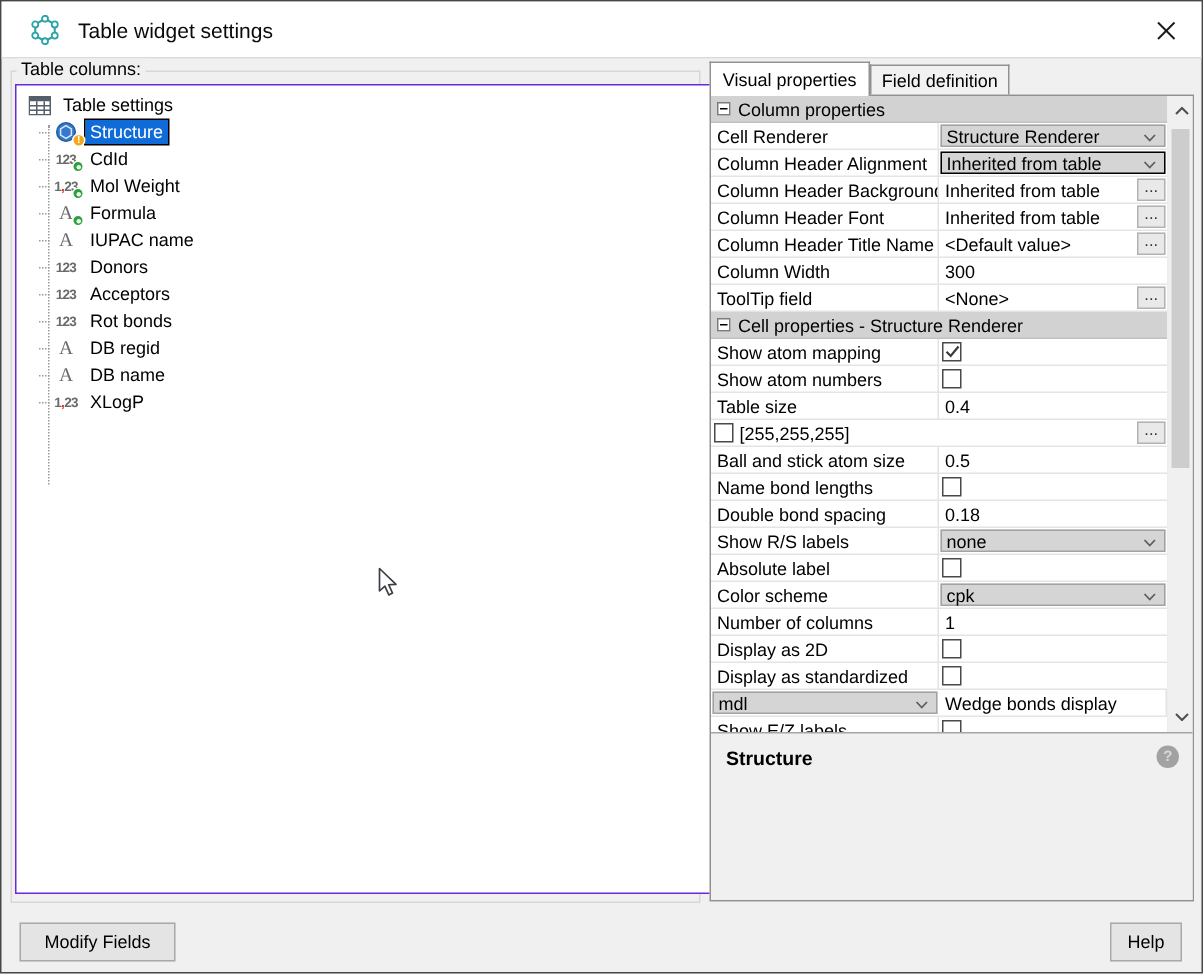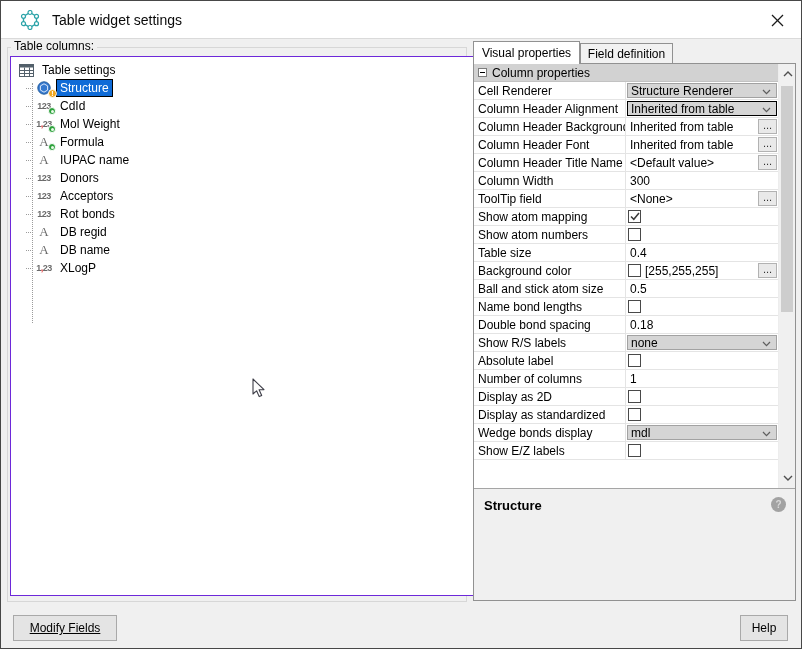--- a/index.html
+++ b/index.html
@@ -79,21 +79,21 @@
   
   .description { position:absolute; left:0; right:0; top:424px; bottom:0; background:#f0f0f0;
                  border-top:1px solid #a5a5a5; }
   .desc-title { position:absolute; left:10px; top:9px; font-weight:bold; font-size:13px; }
   .help-circle { position:absolute; right:9px; top:8px; width:15px; height:15px; border-radius:50%;
                  background:#a2a2a2; color:#d8d8d8; font-size:10px; font-weight:bold; display:flex;
                  align-items:center; justify-content:center; }
   
   .btn { position:absolute; height:26px; background:#e4e4e4; border:1px solid #a9a9a9; font-size:12px;
          font-family:inherit; color:#000; display:flex; align-items:center; justify-content:center; }
-  .btn-modify { left:12px; top:614px; width:104px;text-decoration:underline; }
+  .btn-modify { left:12px; top:614px; width:104px; }
   .btn-close  { left:663px; top:614px; width:58px;margin-top:40px; }
   .btn-help   { left:739px; top:614px; width:48px; }
   
   .cursor { position:absolute; left:251px; top:377px; z-index:50; pointer-events:none; }
 </style>
 </head>
 <body>
 
 <div class="titlebar">
   <span class="app-icon">
@@ -281,20 +281,24 @@
             <span class="val-text">300</span>
           </div>
         </div>
         <div class="grid-row">
           <div class="cell label">ToolTip field</div>
           <div class="cell value">
             <span class="val-text">&lt;None&gt;</span>
             <button class="ellipsis-btn">...</button>
           </div>
         </div>
+        <div class="grid-row section">
+          <span class="collapse-box"></span>
+          <span class="section-label">Cell properties - Structure Renderer</span>
+        </div>
         <div class="grid-row">
           <div class="cell label">Show atom mapping</div>
           <div class="cell value">
             <span class="checkbox">
               <svg width="10" height="9" viewBox="0 0 10 9">
                 <polyline points="1,4.5 3.8,7.3 9,1" fill="none" stroke="#3b3b3b" stroke-width="1.5"></polyline>
               </svg>
             </span>
           </div>
         </div>
@@ -304,21 +308,20 @@
             <span class="checkbox"></span>
           </div>
         </div>
         <div class="grid-row">
           <div class="cell label">Table size</div>
           <div class="cell value">
             <span class="val-text">0.4</span>
           </div>
         </div>
         <div class="grid-row">
-          <div class="cell label">Background color</div>
           <div class="cell value">
             <span class="checkbox"></span>
             <span class="val-text">[255,255,255]</span>
             <button class="ellipsis-btn">...</button>
           </div>
         </div>
         <div class="grid-row">
           <div class="cell label">Ball and stick atom size</div>
           <div class="cell value">
             <span class="val-text">0.5</span>
@@ -347,47 +350,58 @@
             </div>
           </div>
         </div>
         <div class="grid-row">
           <div class="cell label">Absolute label</div>
           <div class="cell value">
             <span class="checkbox"></span>
           </div>
         </div>
         <div class="grid-row">
+          <div class="cell label">Color scheme</div>
+          <div class="cell value">
+            <div class="combo">
+              <span>cpk</span>
+              <svg class="chev" width="9" height="6" viewBox="0 0 9 6">
+                <polyline points="1,1 4.5,4.7 8,1" fill="none" stroke="#5e5e5e" stroke-width="1.2"></polyline>
+              </svg>
+            </div>
+          </div>
+        </div>
+        <div class="grid-row">
           <div class="cell label">Number of columns</div>
           <div class="cell value">
             <span class="val-text">1</span>
           </div>
         </div>
         <div class="grid-row">
           <div class="cell label">Display as 2D</div>
           <div class="cell value">
             <span class="checkbox"></span>
           </div>
         </div>
         <div class="grid-row">
           <div class="cell label">Display as standardized</div>
           <div class="cell value">
             <span class="checkbox"></span>
           </div>
         </div>
         <div class="grid-row">
-          <div class="cell label">Wedge bonds display</div>
           <div class="cell value">
             <div class="combo">
               <span>mdl</span>
               <svg class="chev" width="9" height="6" viewBox="0 0 9 6">
                 <polyline points="1,1 4.5,4.7 8,1" fill="none" stroke="#5e5e5e" stroke-width="1.2"></polyline>
               </svg>
             </div>
           </div>
+          <div class="cell label">Wedge bonds display</div>
         </div>
         <div class="grid-row">
           <div class="cell label">Show E/Z labels</div>
           <div class="cell value">
             <span class="checkbox"></span>
           </div>
         </div>
       </div>
   </div>
   <div class="scrollbar">

